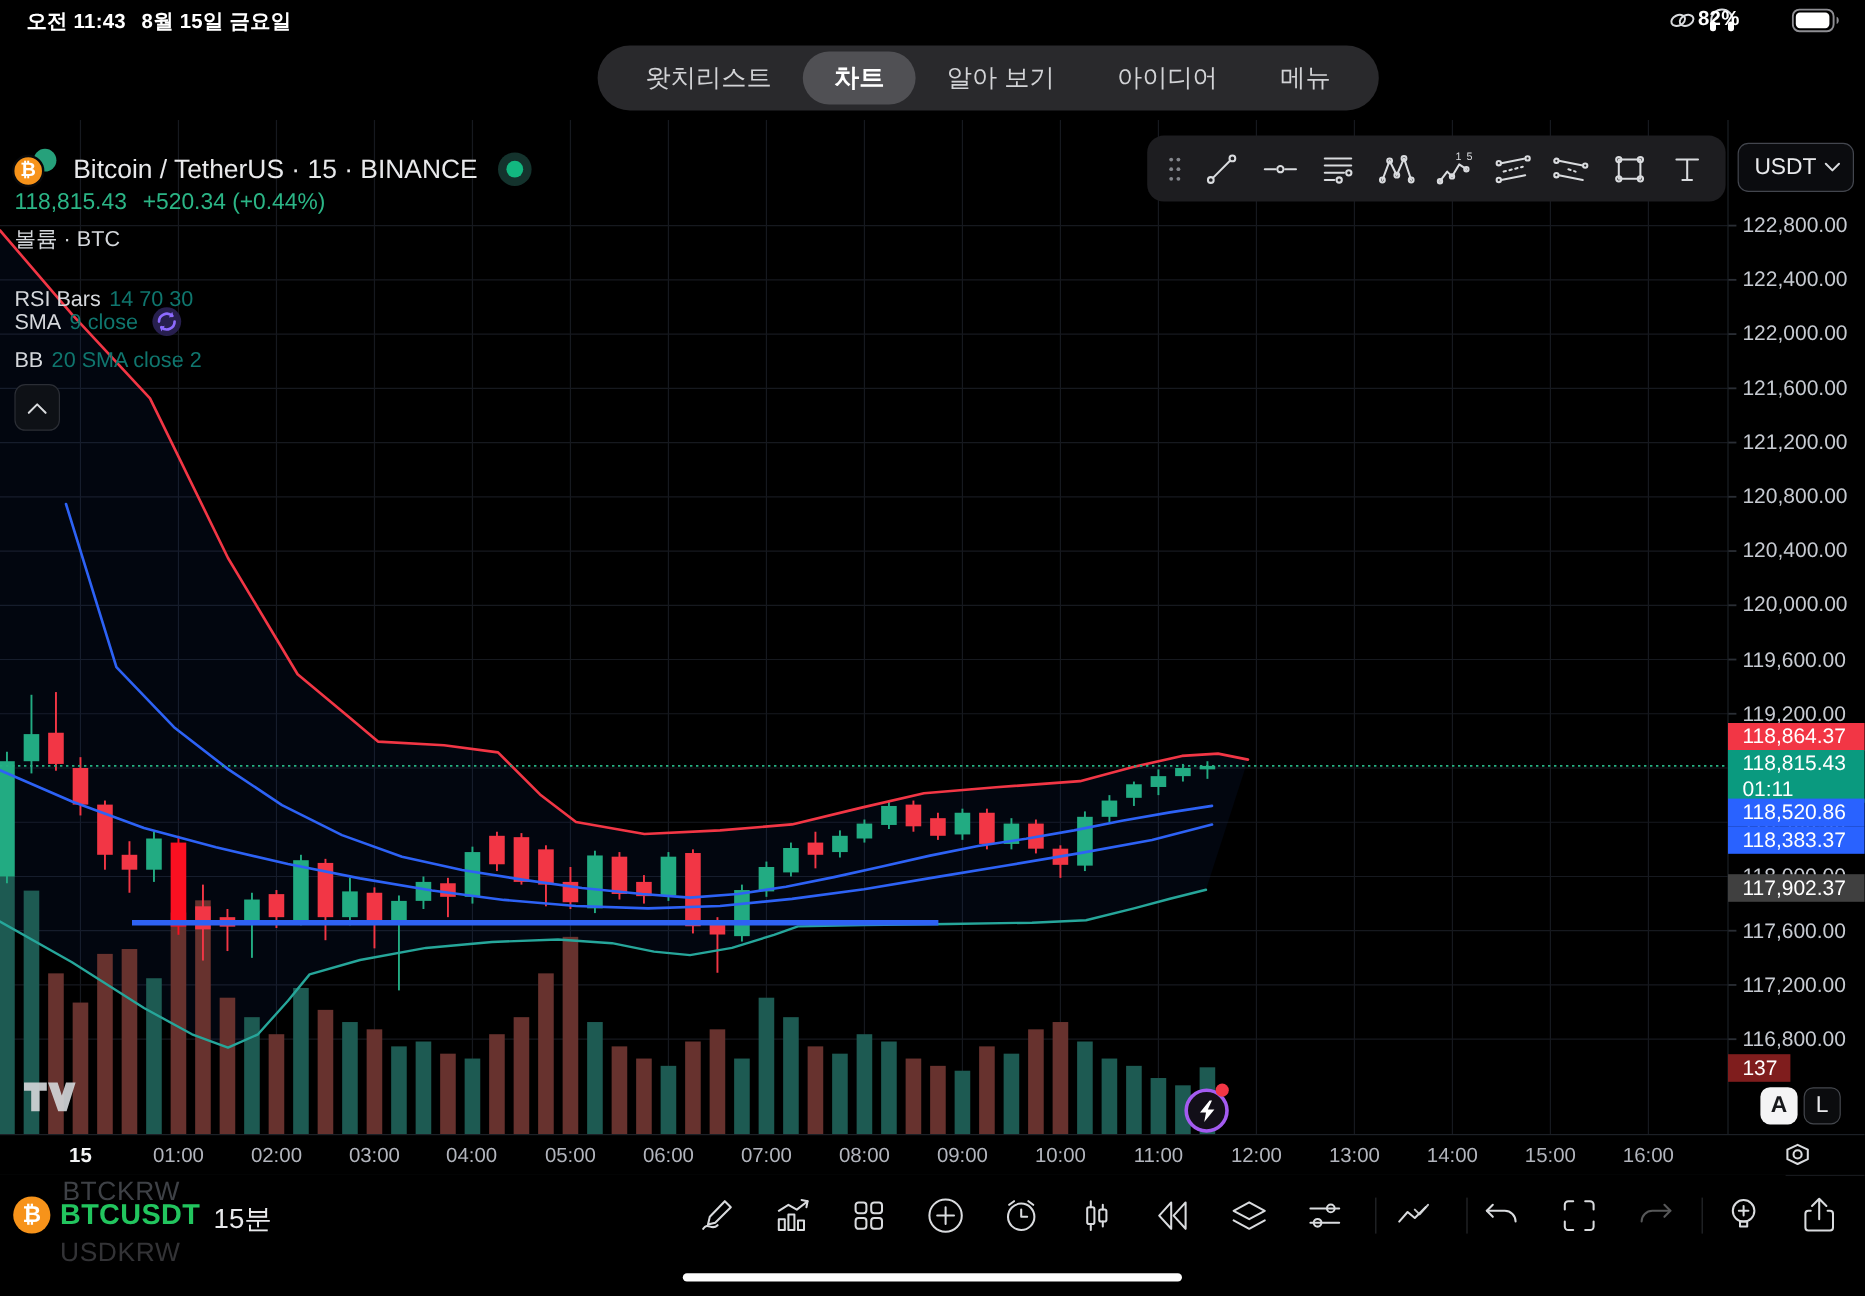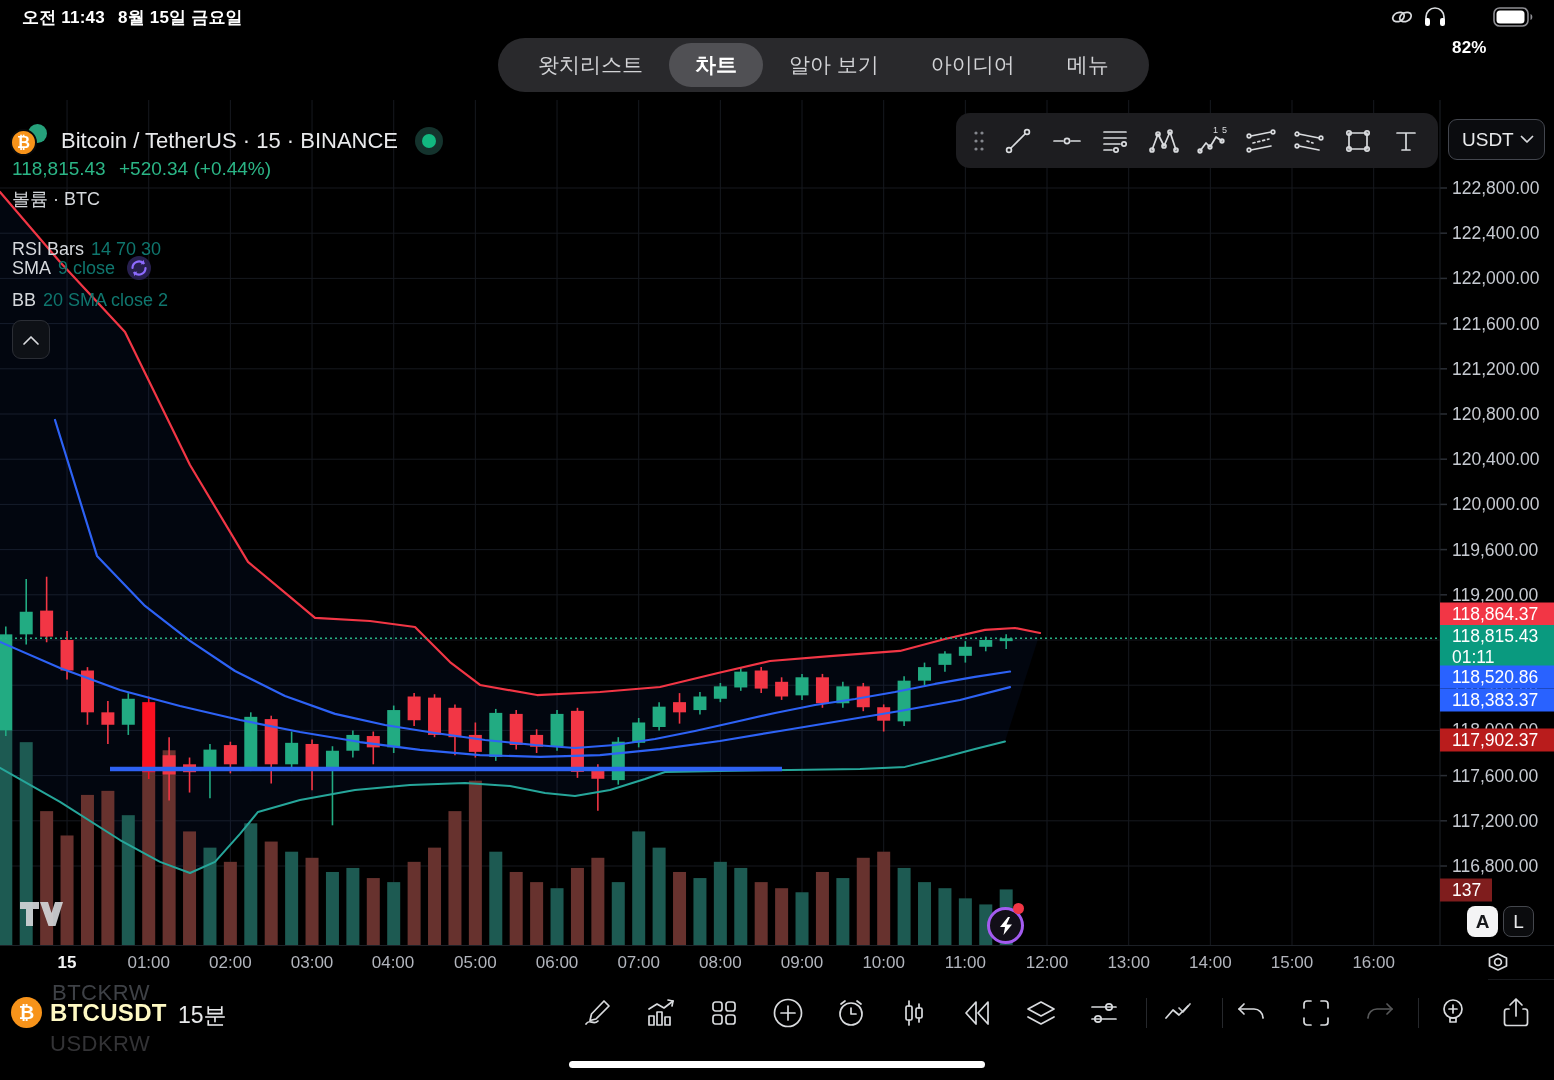--- a/index.html
+++ b/index.html
@@ -265,21 +265,21 @@
       <g class="ico">
           <ellipse cx="9.5" cy="10" rx="6" ry="4.3" transform="rotate(-25 9.5 10)"></ellipse>
           <ellipse cx="16.5" cy="10" rx="6" ry="4.3" transform="rotate(-25 16.5 10)"></ellipse>
         </g>
     </svg>
     <svg class="abs" style="left:1423px;top:5px;" width="24" height="24" viewBox="0 0 24 24">
       <path class="ico" stroke-width="2" d="M3 15 v-3 a9 9 0 0 1 18 0 v3"></path>
       <rect x="2" y="13" width="5" height="8" rx="2.2" fill="#fff" stroke="none"></rect>
       <rect x="17" y="13" width="5" height="8" rx="2.2" fill="#fff" stroke="none"></rect>
     </svg>
-    <span class="abs sb-text" style="left:1452px;top:6px;margin-top:32px;">82%</span>
+    <span class="abs sb-text" style="left:1415px;top:6px;">82%</span>
     <svg class="abs" style="left:1493px;top:6px;" width="42" height="22" viewBox="0 0 42 22">
       <rect x="1" y="2" width="34" height="18" rx="5.5" fill="none" stroke="#8e8e93" stroke-width="1.6"></rect>
       <rect x="3.5" y="4.5" width="28" height="13" rx="3.5" fill="#fff"></rect>
       <path d="M37.5 8 c2.4.6 2.4 5.4 0 6 z" fill="#8e8e93"></path>
     </svg>
   </div>
 
   <div id="nav" class="abs">
       <div class="nav-item">왓치리스트</div>
       <div class="nav-item active">차트</div>
@@ -454,21 +454,21 @@
       <div class="ptag" style="top: 547px; background: rgb(10, 154, 127); height: 44px;">
         <span>118,815.43</span>
         <span>01:11</span>
       </div>
       <div class="ptag" style="top: 577px; background: rgb(41, 98, 255); height: 23px;">
         <span>118,520.86</span>
       </div>
       <div class="ptag" style="top: 600px; background: rgb(41, 98, 255); height: 23px;">
         <span>118,383.37</span>
       </div>
-      <div class="ptag" style="top: 640px; background: #b91c1c; height: 23px;">
+      <div class="ptag" style="top: 640px; background: #404040; height: 23px;">
         <span>117,902.37</span>
       </div>
       <div class="ptag" style="top: 790px; background: #7f1d1d; height: 23px; width: 52px;">
         <span>137</span>
       </div>
     </div>
 
   <div class="abs" style="left:1467px;top:906px;width:31px;height:31px;background:#f4f4f5;border-radius:8px;display:flex;align-items:center;justify-content:center;color:#17181b;font-size:19px;font-weight:600;">A</div>
   <div class="abs" style="left:1503px;top:906px;width:31px;height:31px;background:#0b0c0e;border:1.5px solid #44474d;border-radius:8px;box-sizing:border-box;display:flex;align-items:center;justify-content:center;color:#e8e9eb;font-size:19px;">L</div>
 
@@ -505,21 +505,21 @@
 
   <svg class="abs" style="left:18px;top:896px;opacity:.92;" width="46" height="36" viewBox="0 0 46 36">
     <path d="M2 6 H21 V13 H15 V30 H8 V13 H2 Z" fill="#d2d4d7"></path>
     <path d="M22 6 H30 L33.5 17 L37 6 H45 L37.5 30 H30.5 Z" fill="#d2d4d7"></path>
   </svg>
 
   <div id="bottom-bar" class="abs">
     <span class="abs ghost" style="left:52px;top:1px;">BTCKRW</span>
     <span class="abs ghost" style="left:50px;top:52px;color:#333336;">USDKRW</span>
     <div class="abs" style="left:11px;top:18px;width:31px;height:31px;border-radius:50%;background:#f7931a;display:flex;align-items:center;justify-content:center;color:#fff;font-weight:700;font-size:19px;">₿</div>
-    <span class="abs" style="left:50px;top:20px;color:#fef9c3;font-size:24px;font-weight:700;letter-spacing:.3px;">BTCUSDT</span>
+    <span class="abs" style="left:50px;top:20px;color:#22c55e;font-size:24px;font-weight:700;letter-spacing:.3px;">BTCUSDT</span>
     <span class="abs" style="left:178px;top:21px;color:#e8e9eb;font-size:23px;">15분</span>
   </div>
 
   <div class="bb-icon" style="left:577px;">
     <svg class="ico" width="34" height="34" viewBox="0 0 34 34">
         <path d="M23 5 l5 5 L15 23 l-6 1.5 L10.5 18 z"></path>
         <path d="M5 28 c4-6 7 2 12-3"></path>
       </svg>
   </div>
   <div class="bb-icon" style="left:640px;">

